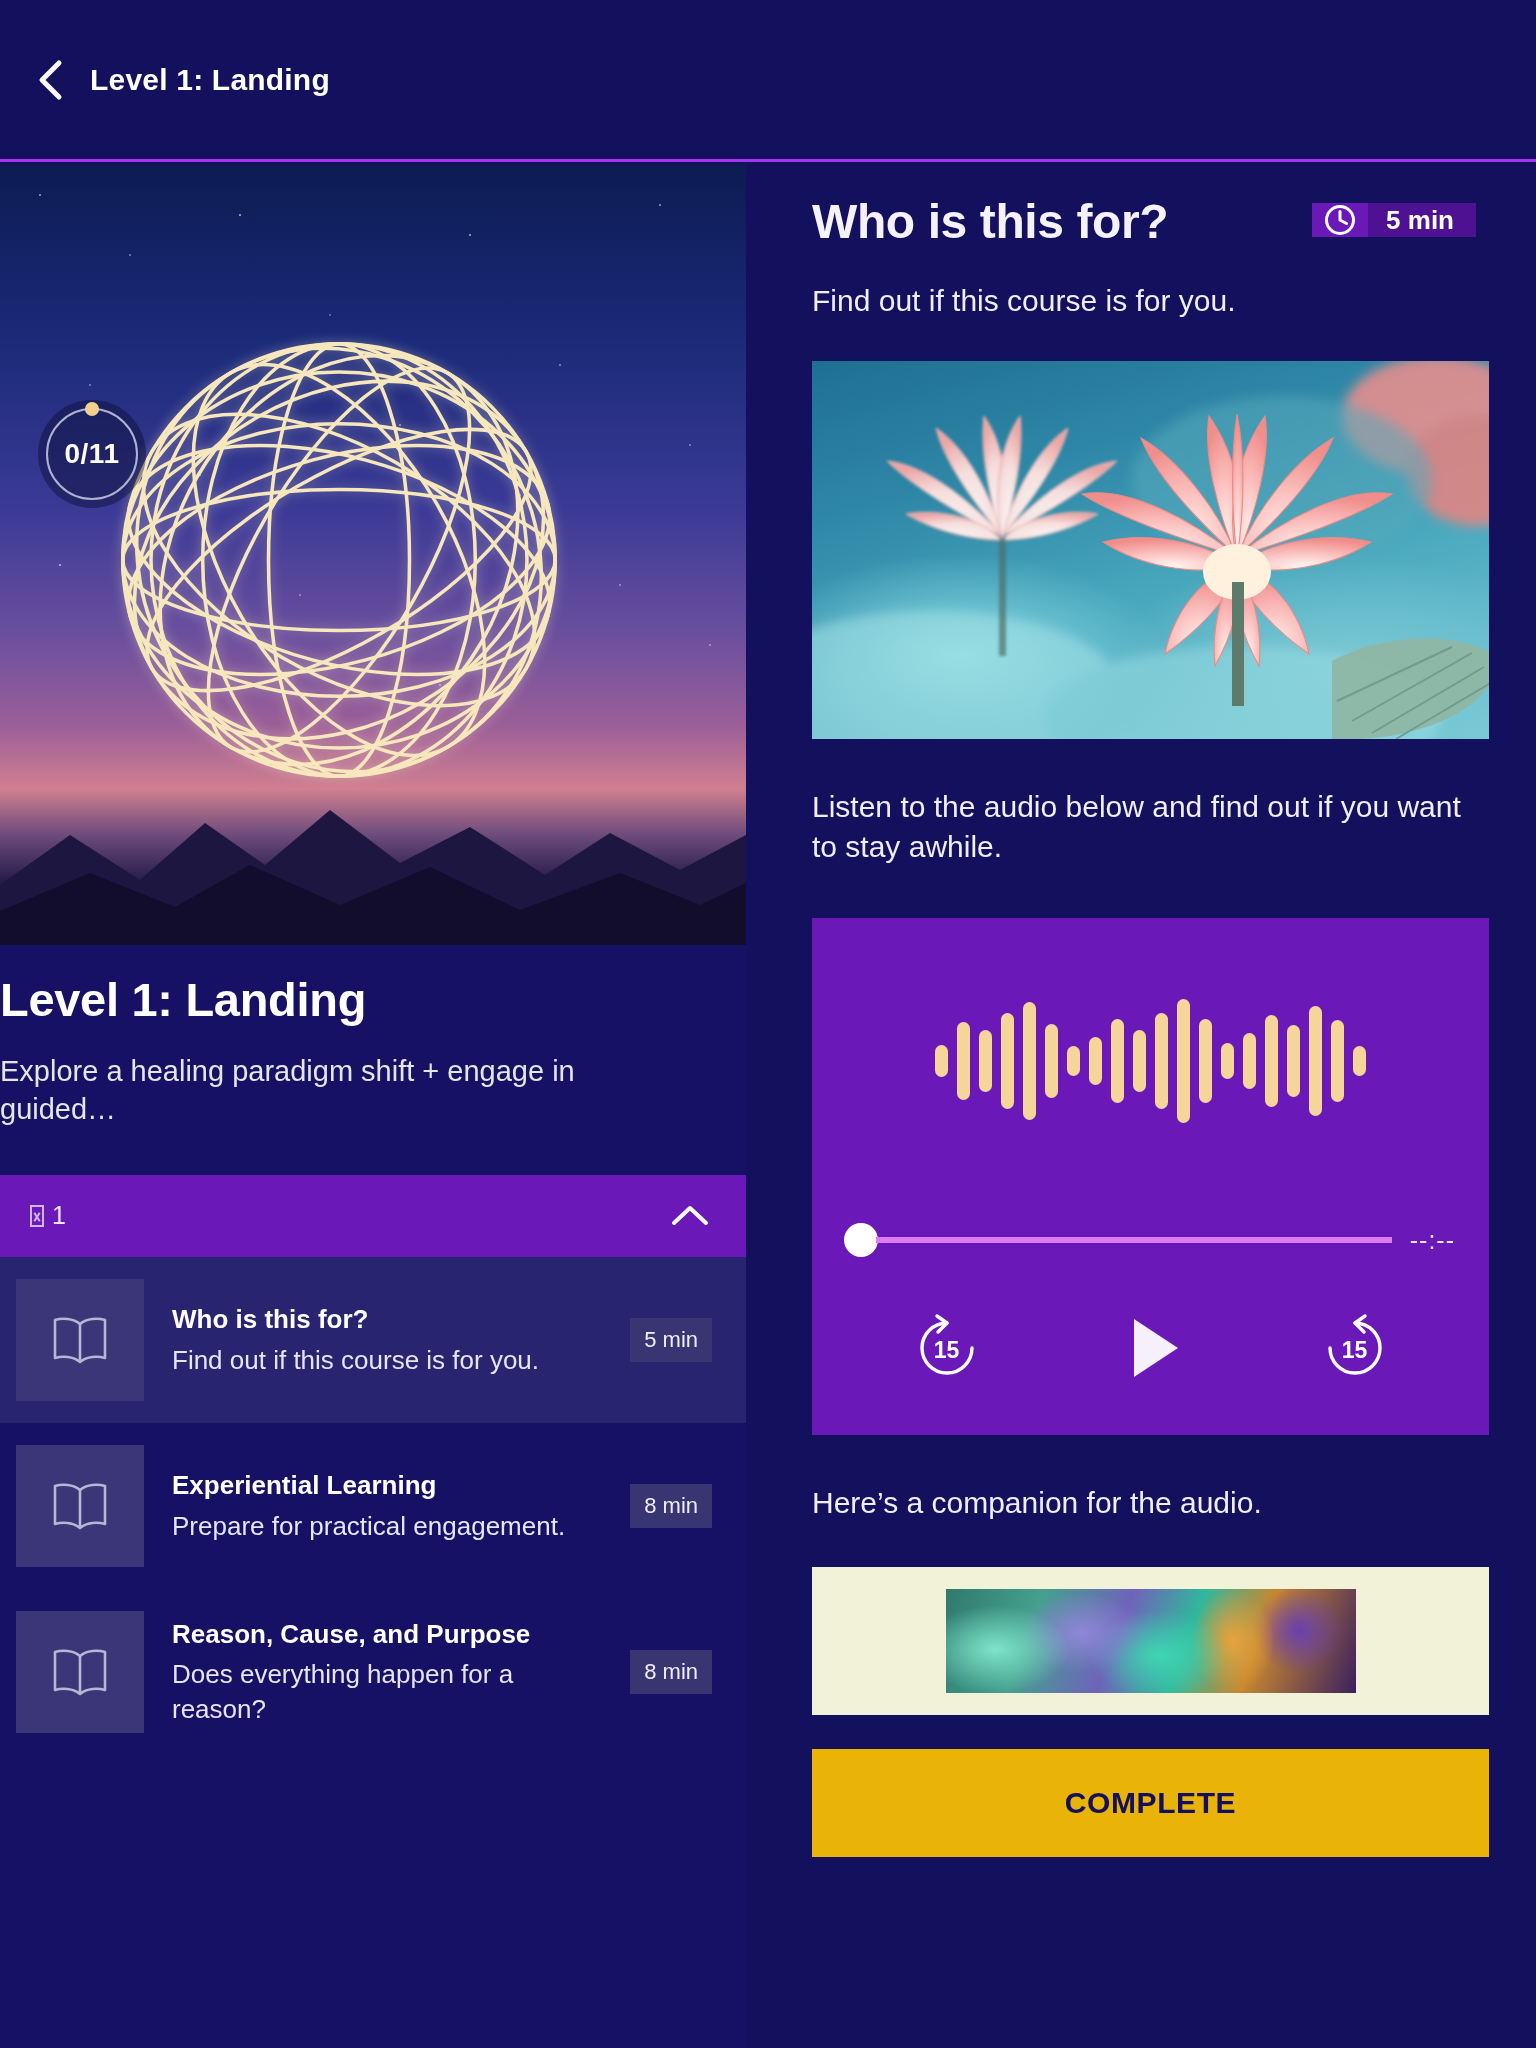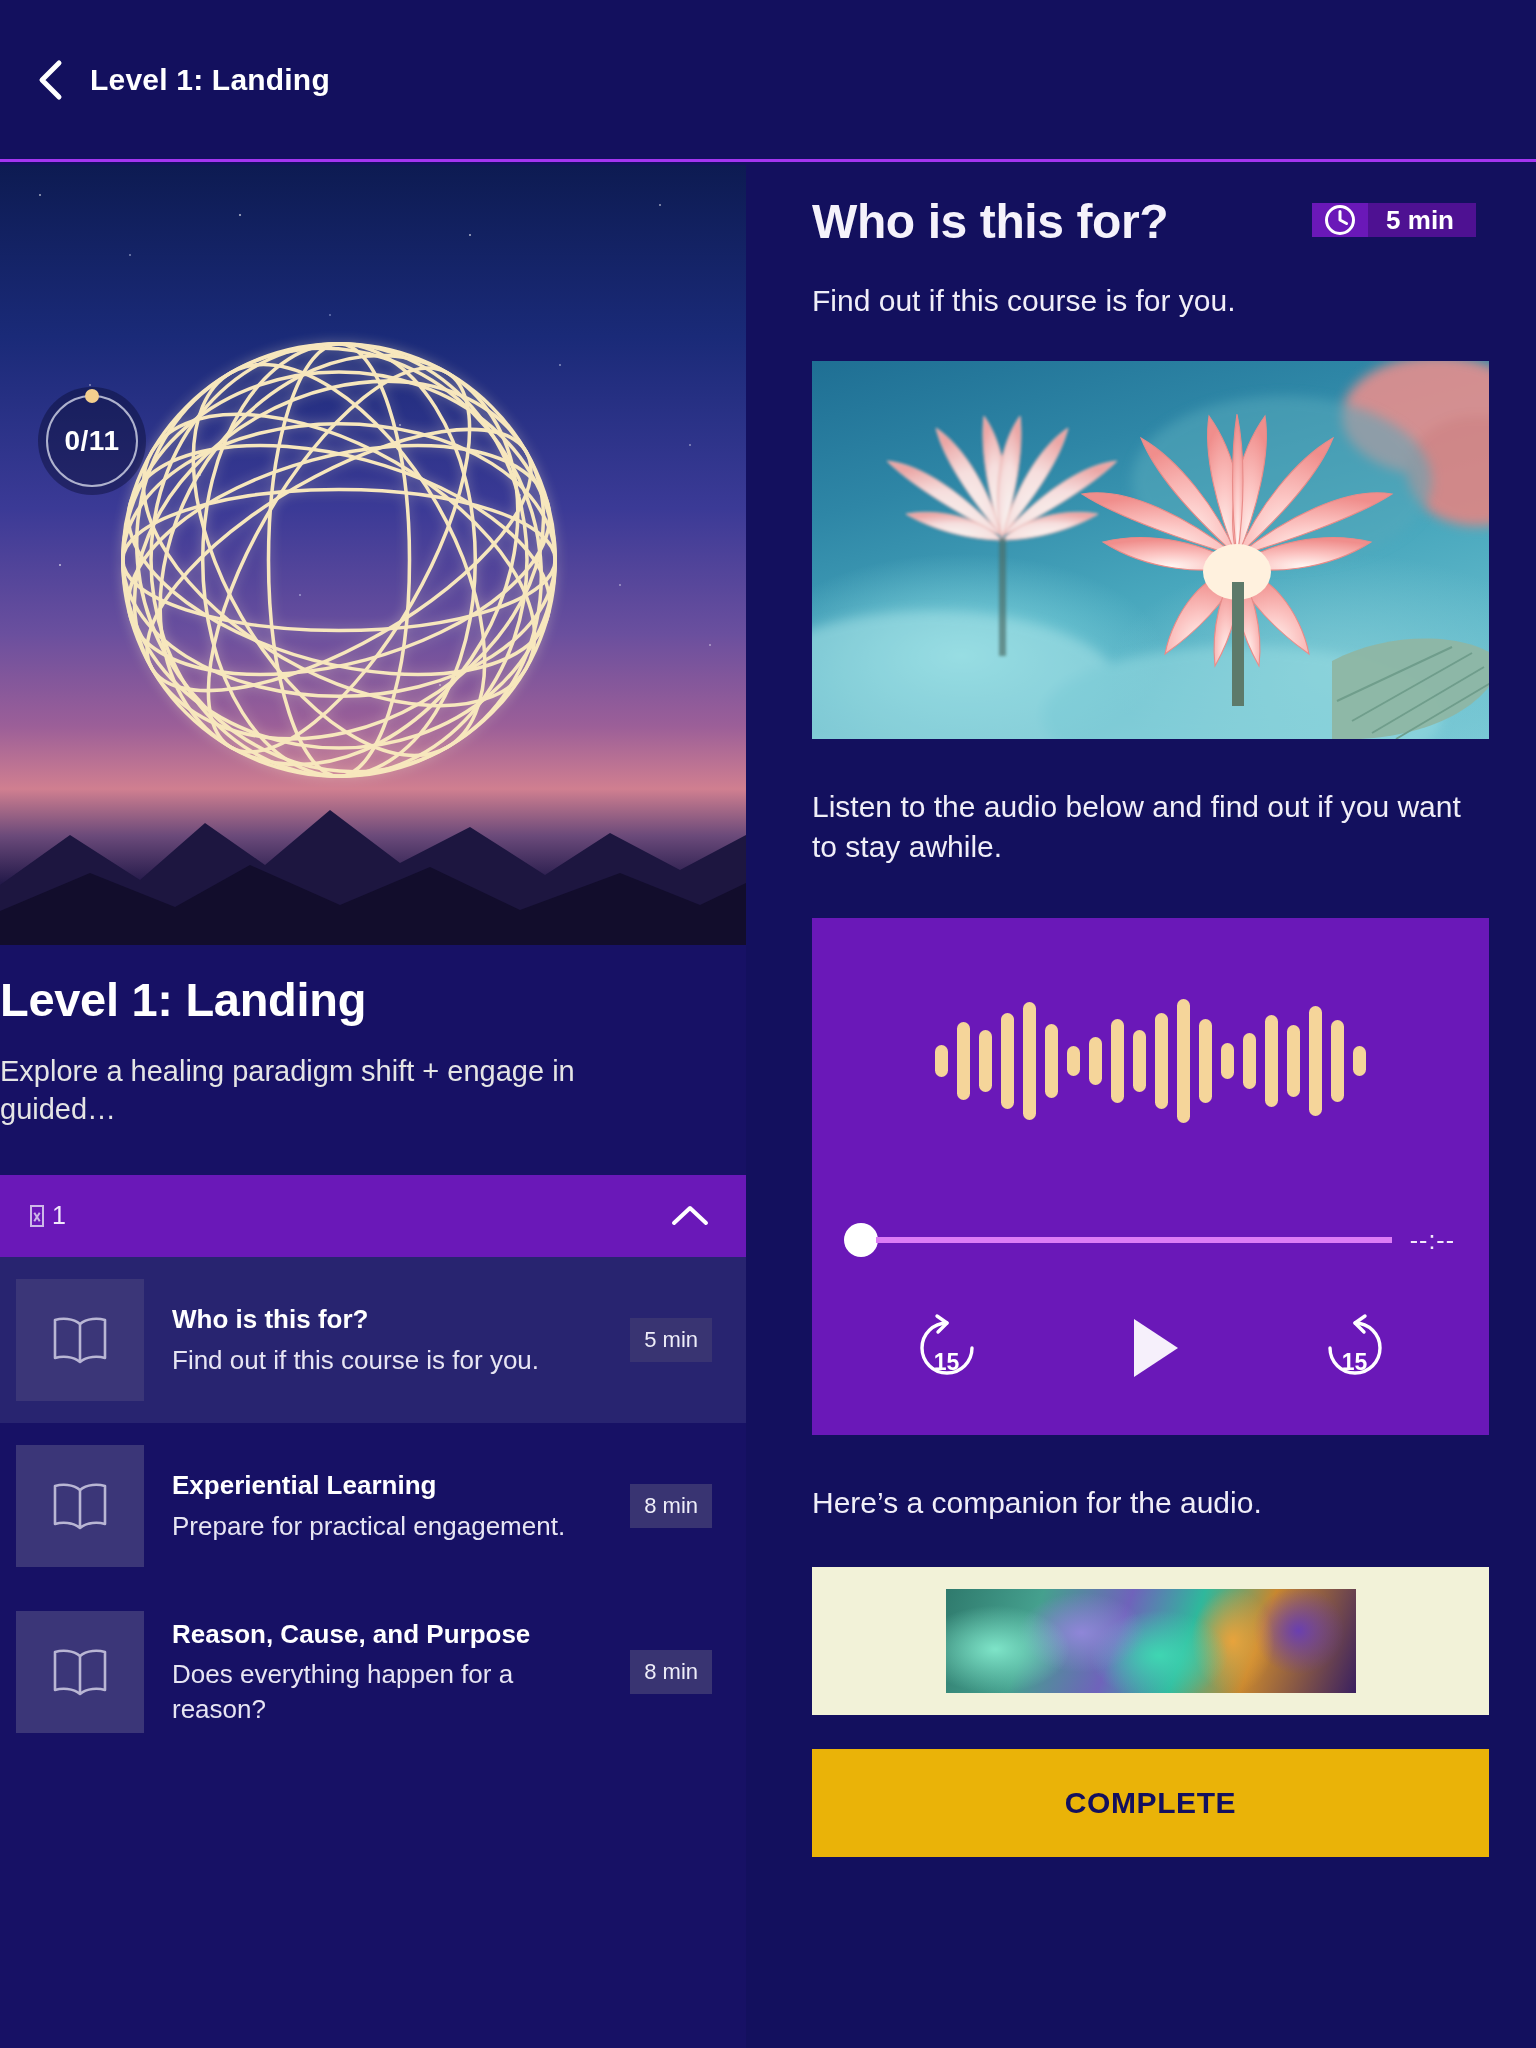--- a/index.html
+++ b/index.html
@@ -79,21 +79,21 @@
   .mountains {
     position:absolute; left:0; bottom:0; width:746px; height:230px;
   }
   .sphere-wrap {
     position:absolute; left:104px; top:160px; width:470px; height:470px;
   }
   .sphere-wrap svg { display:block; filter:drop-shadow(0 0 6px rgba(255,240,200,.35)); }
 
   
   .progress-ring {
-    position:absolute; left:38px; top:222px; width:108px; height:108px;
+    position:absolute; left:38px; top:235px; width:108px; height:108px;
     border-radius:50%;
     background:rgba(6,10,45,.42);
     display:flex; align-items:center; justify-content:center;
     cursor:pointer;
   }
   .progress-ring .ring-svg { position:absolute; left:0; top:0; }
   .progress-ring .count {
     position:relative; color:#ffffff; font-size:28px; font-weight:bold;
     letter-spacing:.5px;
   }
@@ -214,21 +214,21 @@
   .scrub-time {
     flex:0 0 auto; color:#f3e9fb; font-size:25px; margin-left:18px;
     letter-spacing:1px;
   }
   .controls {
     position:absolute; left:0; top:370px; width:677px; height:120px;
     display:flex; align-items:center; justify-content:center; gap:130px;
   }
   .ctl { cursor:pointer; position:relative; display:flex; align-items:center; justify-content:center; }
   .ctl .num {
-    position:absolute; left:0; top:12px; width:100%; height:100%;
+    position:absolute; left:0; top:0; width:100%; height:100%;
     display:flex; align-items:center; justify-content:center;
     color:#ffffff; font-size:23px; font-weight:bold; padding-top:5px;
   }
 
   
   .companion {
     margin-top:44px; width:677px; height:148px; background:#f2f2d8;
     display:flex; align-items:center; justify-content:center;
   }
   .companion-img {

